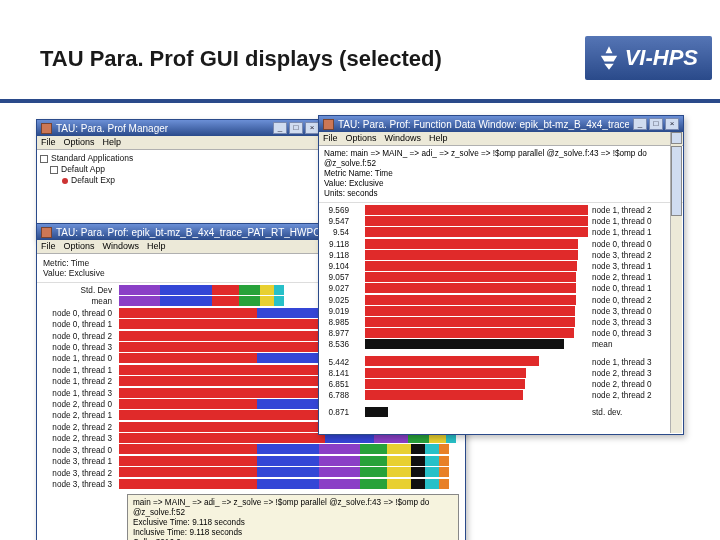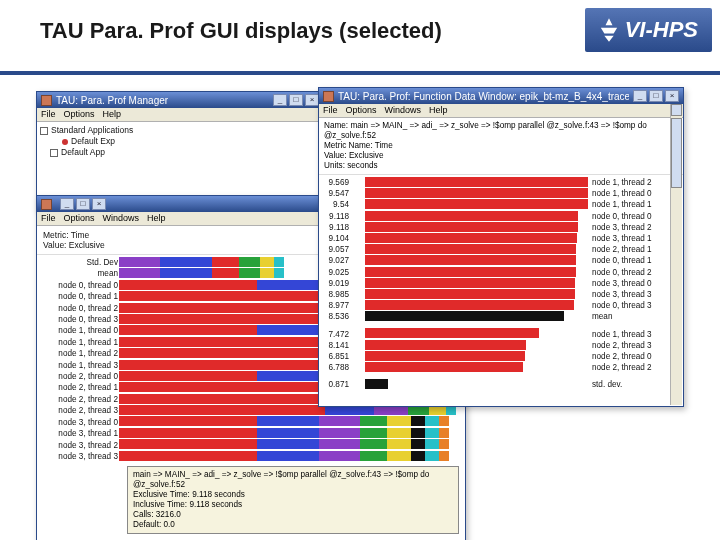--- a/index.html
+++ b/index.html
@@ -9,20 +9,21 @@
     background: #fff;
     overflow: hidden;
     position: relative;
   }
   .slide-header {
     background: #fff;
     padding: 18px 8px 10px 40px;
     border-bottom: 4px solid #2a4a8a;
     position: relative;
     height: 75px;
+    margin-top: 28px;
   }
   .slide-title {
     font-size: 22px; font-weight: bold; color: #1a1a1a;
   }
   .logo {
     position: absolute; right: 8px; top: 8px;
     display: flex; align-items: center; gap: 2px;
     background: linear-gradient(180deg,#5575b5 0%,#2a4a8a 100%);
     padding: 8px 14px 8px 10px;
     border-radius: 2px;
@@ -86,21 +87,21 @@
   .t-dot { width:6px;height:6px;border-radius:50%;background:#c33;display:inline-block; }
   .t-db  { width:8px;height:8px;background:#e8c860;border:1px solid #a08020;display:inline-block; }
 
   
   #w-main { left: 36px; top: 120px; width: 430px; height: 380px; }
   .main-header {
     padding: 4px 6px; font-size: 8.5px; color:#111; line-height: 10px;
     border-bottom: 1px solid #ddd;
   }
   .bars-area { display:flex; padding: 2px 2px; }
-  .bar-labels { width: 80px; font-size: 8.2px; color:#111; line-height: 11.4px; text-align:right; padding-right:1px;}
+  .bar-labels { width: 80px; font-size: 8.2px; color:#111; line-height: 11.4px; text-align:right; padding-right:7px;}
   .bar-rows { flex:1; }
   .bar-row { height: 10px; margin-bottom: 1.4px; display:flex; }
   .seg { height: 100%; }
   .c-red    { background:#e02a2a; }
   .c-blue   { background:#3446d6; }
   .c-purple { background:#8a3fc6; }
   .c-green  { background:#28a23a; }
   .c-yellow { background:#e8d030; }
   .c-cyan   { background:#28c0c8; }
   .c-orange { background:#e88028; }
@@ -161,34 +162,35 @@
     <div class="menubar">
       <span>File</span>
       <span>Options</span>
       <span>Help</span>
     </div>
     <div class="pane tree">
       <div class="tree-row">
           <span class="t-ico"></span>
           <span>Standard Applications</span>
         </div>
+      <div class="tree-row tree-indent1">
+          <span class="t-ico"></span>
+          <span>Default App</span>
+        </div>
       <div class="tree-row tree-indent2">
           <span class="t-dot"></span>
           <span>Default Exp</span>
         </div>
-      <div class="tree-row tree-indent1">
-          <span class="t-ico"></span>
-          <span>Default App</span>
-        </div>
     </div>
   </div>
 
   <div class="win" id="w-main">
     <div class="win-title">
       <span class="icon-coffee"></span>
+      <span class="t">TAU: Para. Prof: epik_bt-mz_B_4x4_trace_PAT_RT_HWPC</span>
       <span class="win-ctrl">
         <span class="win-btn">_</span>
         <span class="win-btn">□</span>
         <span class="win-btn">×</span>
       </span>
     </div>
     <div class="menubar">
       <span>File</span>
       <span>Options</span>
       <span>Windows</span>
@@ -420,21 +422,21 @@
           <div>9.118</div>
           <div>9.104</div>
           <div>9.057</div>
           <div>9.027</div>
           <div>9.025</div>
           <div>9.019</div>
           <div>8.985</div>
           <div>8.977</div>
           <div>8.536</div>
           <div class="fbar-gap"></div>
-          <div>7.472</div>
+          <div>5.442</div>
           <div>8.141</div>
           <div>6.851</div>
           <div>6.788</div>
           <div class="fbar-gap"></div>
           <div>0.871</div>
         </div>
       <div class="func-bars" id="func-bars">
           <div class="fbar-row">
             <div class="fbar" style="width: 99.6771%;"></div>
           </div>

